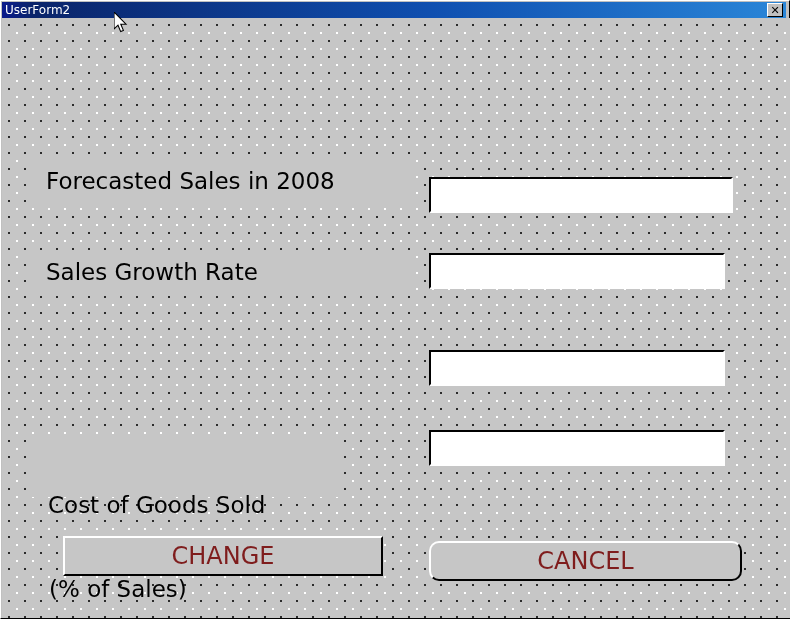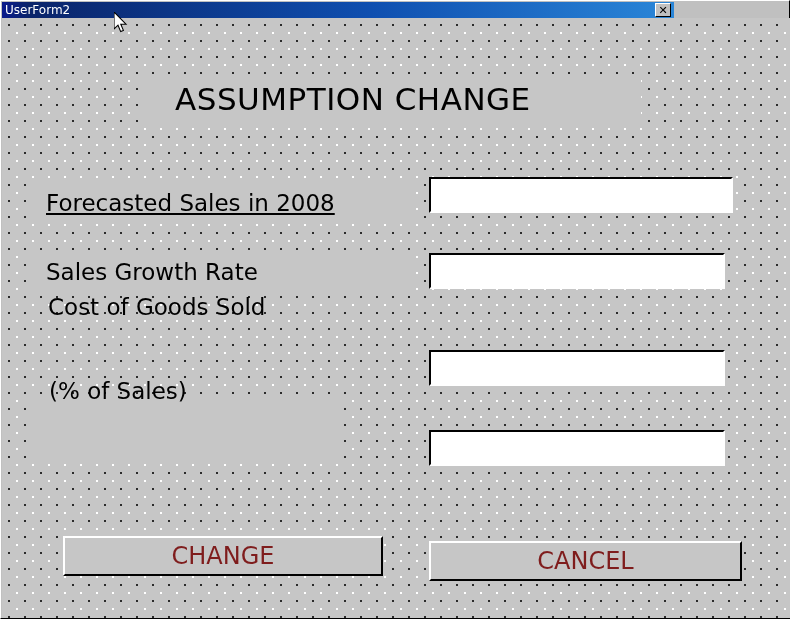--- a/index.html
+++ b/index.html
@@ -27,21 +27,21 @@
     border-left: 1px solid #ffffff;
     border-right: 1px solid #000000;
     border-bottom: 1px solid #000000;
   }
 
   
   #title-bar {
     position: absolute;
     left: 1px;
     top: 1px;
-    width: 672px;
+    width: 784px;
     height: 16px;
     background: linear-gradient(to right, #0a1a8c 0%, #0a246a 4%, #0f4fb0 55%, #2a86d8 100%);
     display: flex;
     align-items: center;
     overflow: hidden;
   }
   #title-text {
     color: #ffffff;
     font-size: 12px;
     line-height: 12px;
@@ -110,30 +110,30 @@
     justify-content: flex-start;
     padding-left: 34px;
     letter-spacing: 0.5px;
   }
 
   .field-label {
     font-size: 23px;
     line-height: 26px;
     padding-left: 15px;
   }
-  #label-forecasted-sales { left: 29px; top: 164px;  width: 385px; height: 42px; text-decoration: underline; }
+  #label-forecasted-sales { left: 29px; top: 142px;  width: 385px; height: 42px; }
   #label-sales-growth     { left: 29px; top: 233px;  width: 385px; height: 42px; text-align: right; }
   #label-tax-rate         { left: 29px; top: 325px;  width: 385px; height: 42px; }
   #label-cogs {
     left: 29px;
-    top: 381px;
+    top: 417px;
     width: 311px;
     height: 62px;
     padding-left: 17px;
-    align-items: flex-end;
+    align-items: flex-start;
     line-height: 28px;
   }
   #label-cogs .lbl-line2 { padding-left: 1px; }
 
   
   .form-textbox {
     position: absolute;
     background: #ffffff;
     box-sizing: border-box;
     border-top: 2px solid #000000;
@@ -164,21 +164,21 @@
     font-family: "DejaVu Sans", sans-serif;
     font-size: 24px;
     line-height: 26px;
     display: flex;
     align-items: center;
     justify-content: center;
     cursor: default;
     padding: 0;
   }
   #button-change { left: 61px;  top: 518px; width: 320px; height: 40px; }
-  #button-cancel { left: 427px; top: 523px; width: 313px; height: 40px; }
+  #button-cancel { left: 427px; top: 523px; width: 313px; height: 40px; border-radius: 10px; }
 
   
   #mouse-cursor {
     position: absolute;
     left: 113px;
     top: 11px;
     width: 16px;
     height: 24px;
     pointer-events: none;
   }
@@ -189,21 +189,20 @@
 <div id="userform-window">
 
   <div id="title-bar">
     <span id="title-text">UserForm2</span>
     <span id="titlebar-spacer"></span>
     <div id="close-button">✕</div>
   </div>
 
   <div id="form-canvas">
 
-    <div class="form-label" id="label-heading">ASSUMPTION CHANGE</div>
 
     <div class="form-label field-label" id="label-forecasted-sales">Forecasted Sales in 2008</div>
     <input class="form-textbox" id="textbox-forecasted-sales" type="text" value="" style="">
 
     <div class="form-label field-label" id="label-sales-growth">Sales Growth Rate</div>
     <input class="form-textbox" id="textbox-sales-growth" type="text" value="" style="">
 
     <input class="form-textbox" id="textbox-tax-rate" type="text" value="" style="">
 
     <div class="form-label field-label" id="label-cogs">

